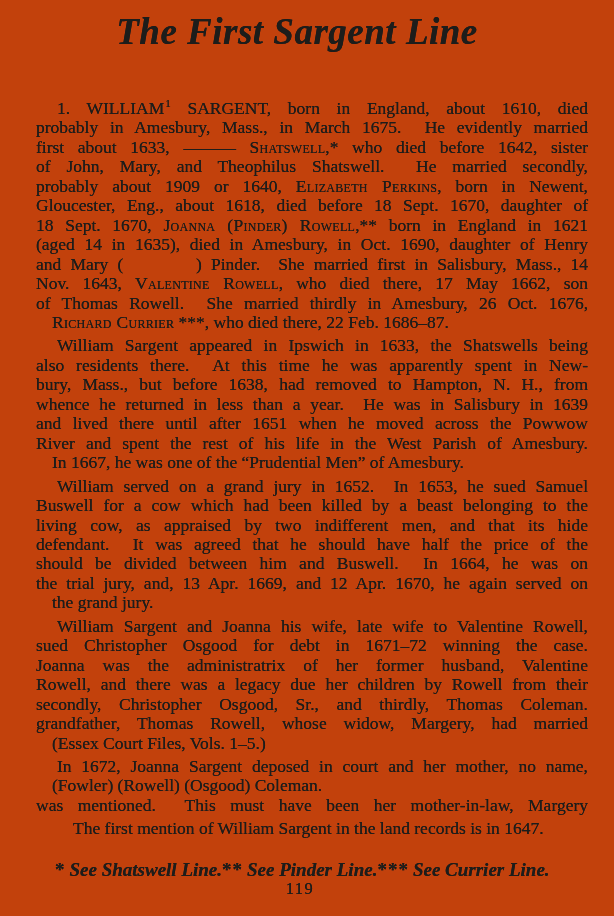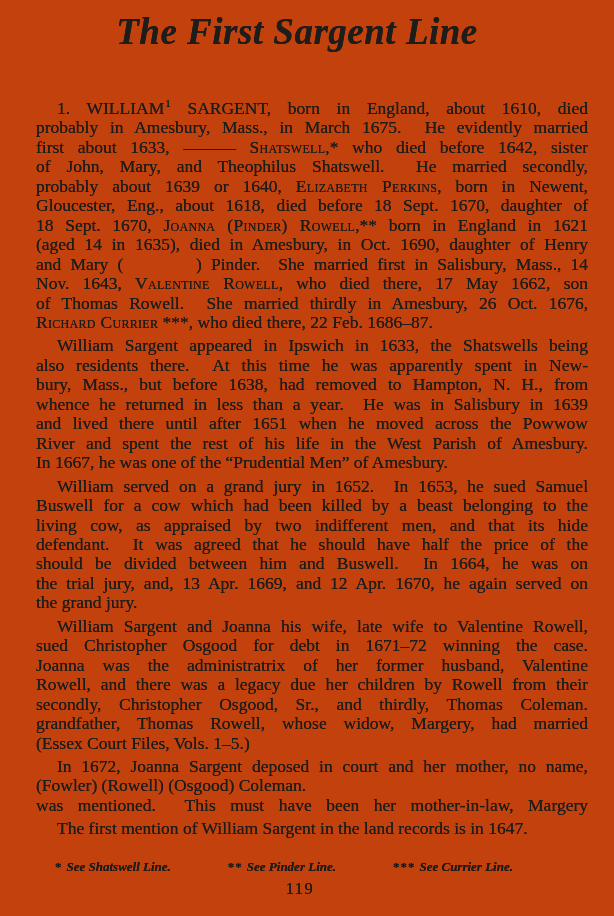--- a/index.html
+++ b/index.html
@@ -21,50 +21,50 @@
   }
   .body-text {
     position:absolute; top:99px; left:36px; width:552px;
   }
   .para { margin:0 0 4px 0; }
   .line {
     font-size:17.5px; line-height:19.45px;
     white-space:pre-wrap;
     text-align:justify; text-align-last:justify;
   }
-  .line.last { text-align-last:left; }
+  .line.last { text-align-last:left;margin-left:16px; }
   .line.indent { text-indent:21px; }
   .sc { font-variant:small-caps; letter-spacing:.3px; }
   .sup { vertical-align:super; font-size:11px; line-height:0; margin-left:1px; }
   .i { }
   .footnotes {
     position:absolute; top:859px; left:55px; width:458px;
     display:flex; justify-content:space-between;
-    font-size:13px; font-style:italic; font-weight:bold;
+    font-size:19px; font-style:italic; font-weight:bold;
   }
   .footnote { white-space:nowrap; }
   .fn-marker { font-style:normal; letter-spacing:1px; margin-right:4px; }
   .pageno {
     position:absolute; top:879px; left:20px; width:560px;
     text-align:center; font-size:16.5px; letter-spacing:1.5px;
   }
 </style>
 </head>
 <body>
 
 <div class="page">
   <h1 class="title">The First Sargent Line</h1>
 
   <div class="body-text" id="body-text">
       <div class="para">
         <div class="line indent"><span>1. WILLIAM</span><span class="sup">1</span><span> SARGENT, born in England, about 1610, died</span></div>
         <div class="line"><span>probably in Amesbury, Mass., in March 1675.  He evidently married</span></div>
         <div class="line"><span>first about 1633, ——— </span><span class="sc">Shatswell</span><span>,* who died before 1642, sister</span></div>
         <div class="line"><span>of John, Mary, and Theophilus Shatswell.  He married secondly,</span></div>
-        <div class="line"><span>probably about 1639 or 1640, </span><span class="sc">Elizabeth Perkins</span><span>, born in Newent,</span></div>
+        <div class="line"><span>probably about 1909 or 1640, </span><span class="sc">Elizabeth Perkins</span><span>, born in Newent,</span></div>
         <div class="line"><span>Gloucester, Eng., about 1618, died before 18 Sept. 1670, daughter of</span></div>
         <div class="line"><span>18 Sept. 1670, </span><span class="sc">Joanna (Pinder) Rowell</span><span>,** born in England in 1621</span></div>
         <div class="line"><span>(aged 14 in 1635), died in Amesbury, in Oct. 1690, daughter of Henry</span></div>
         <div class="line"><span>and Mary (&nbsp;&nbsp;&nbsp;&nbsp;&nbsp;&nbsp;&nbsp;&nbsp;) Pinder.  She married first in Salisbury, Mass., 14</span></div>
         <div class="line"><span>Nov. 1643, </span><span class="sc">Valentine Rowell</span><span>, who died there, 17 May 1662, son</span></div>
         <div class="line"><span>of Thomas Rowell.  She married thirdly in Amesbury, 26 Oct. 1676,</span></div>
         <div class="line last"><span class="sc">Richard Currier</span><span> ***, who died there, 22 Feb. 1686–87.</span></div>
       </div>
       <div class="para">
         <div class="line indent"><span>William Sargent appeared in Ipswich in 1633, the Shatswells being</span></div>

